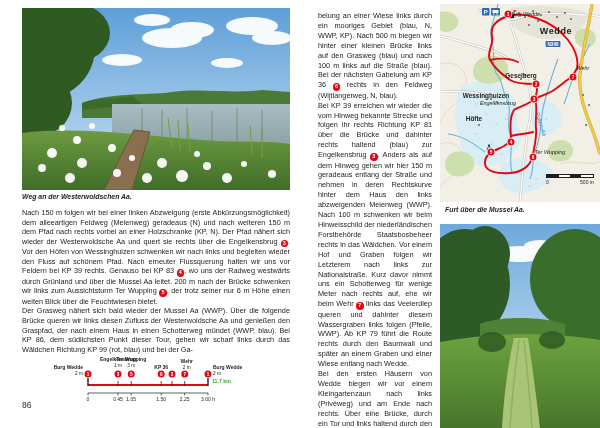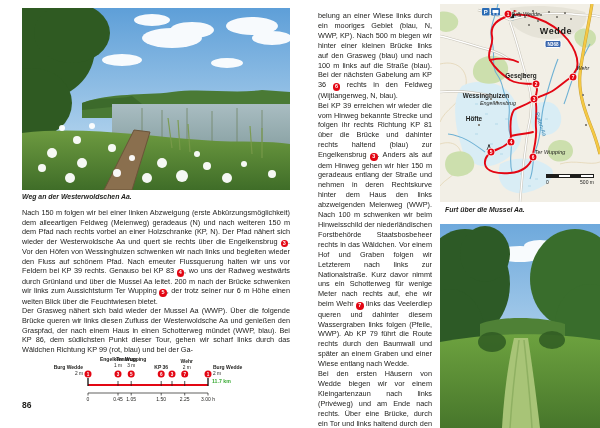--- a/index.html
+++ b/index.html
@@ -22,21 +22,21 @@
     background:#e30613;color:#fff;font-size:5.4px;font-weight:bold;
     align-items:center;justify-content:center;vertical-align:-1px;
     line-height:7.4px;
   }
   
   .caption{
     font-style:italic;font-weight:bold;font-size:6.9px;color:#1d1d1b;
   }
   #caption-photo1{left:22px;top:193px;width:268px;}
   #caption-map{left:445px;top:206px;width:155px;}
-  #page-number{left:22px;top:400px;font-size:8.5px;font-weight:bold;text-align:center;}
+  #page-number{left:22px;top:400px;font-size:8.5px;font-weight:normal;text-align:center;}
   
   .photo{display:block;}
   #photo1{left:22px;top:8px;}
   #photo2{left:440px;top:224px;}
   
   #map{left:440px;top:4px;width:160px;height:140px;}
   #map svg{position:absolute;left:0;top:0;}
   #map-overlay{position:absolute;left:0;top:0;width:160px;height:198px;}
   .map-label{position:absolute;transform:translate(-50%,-50%);white-space:nowrap;pointer-events:none;}
   .town-lg{font-weight:bold;font-size:9px;letter-spacing:.6px;color:#1d1d1b;}

